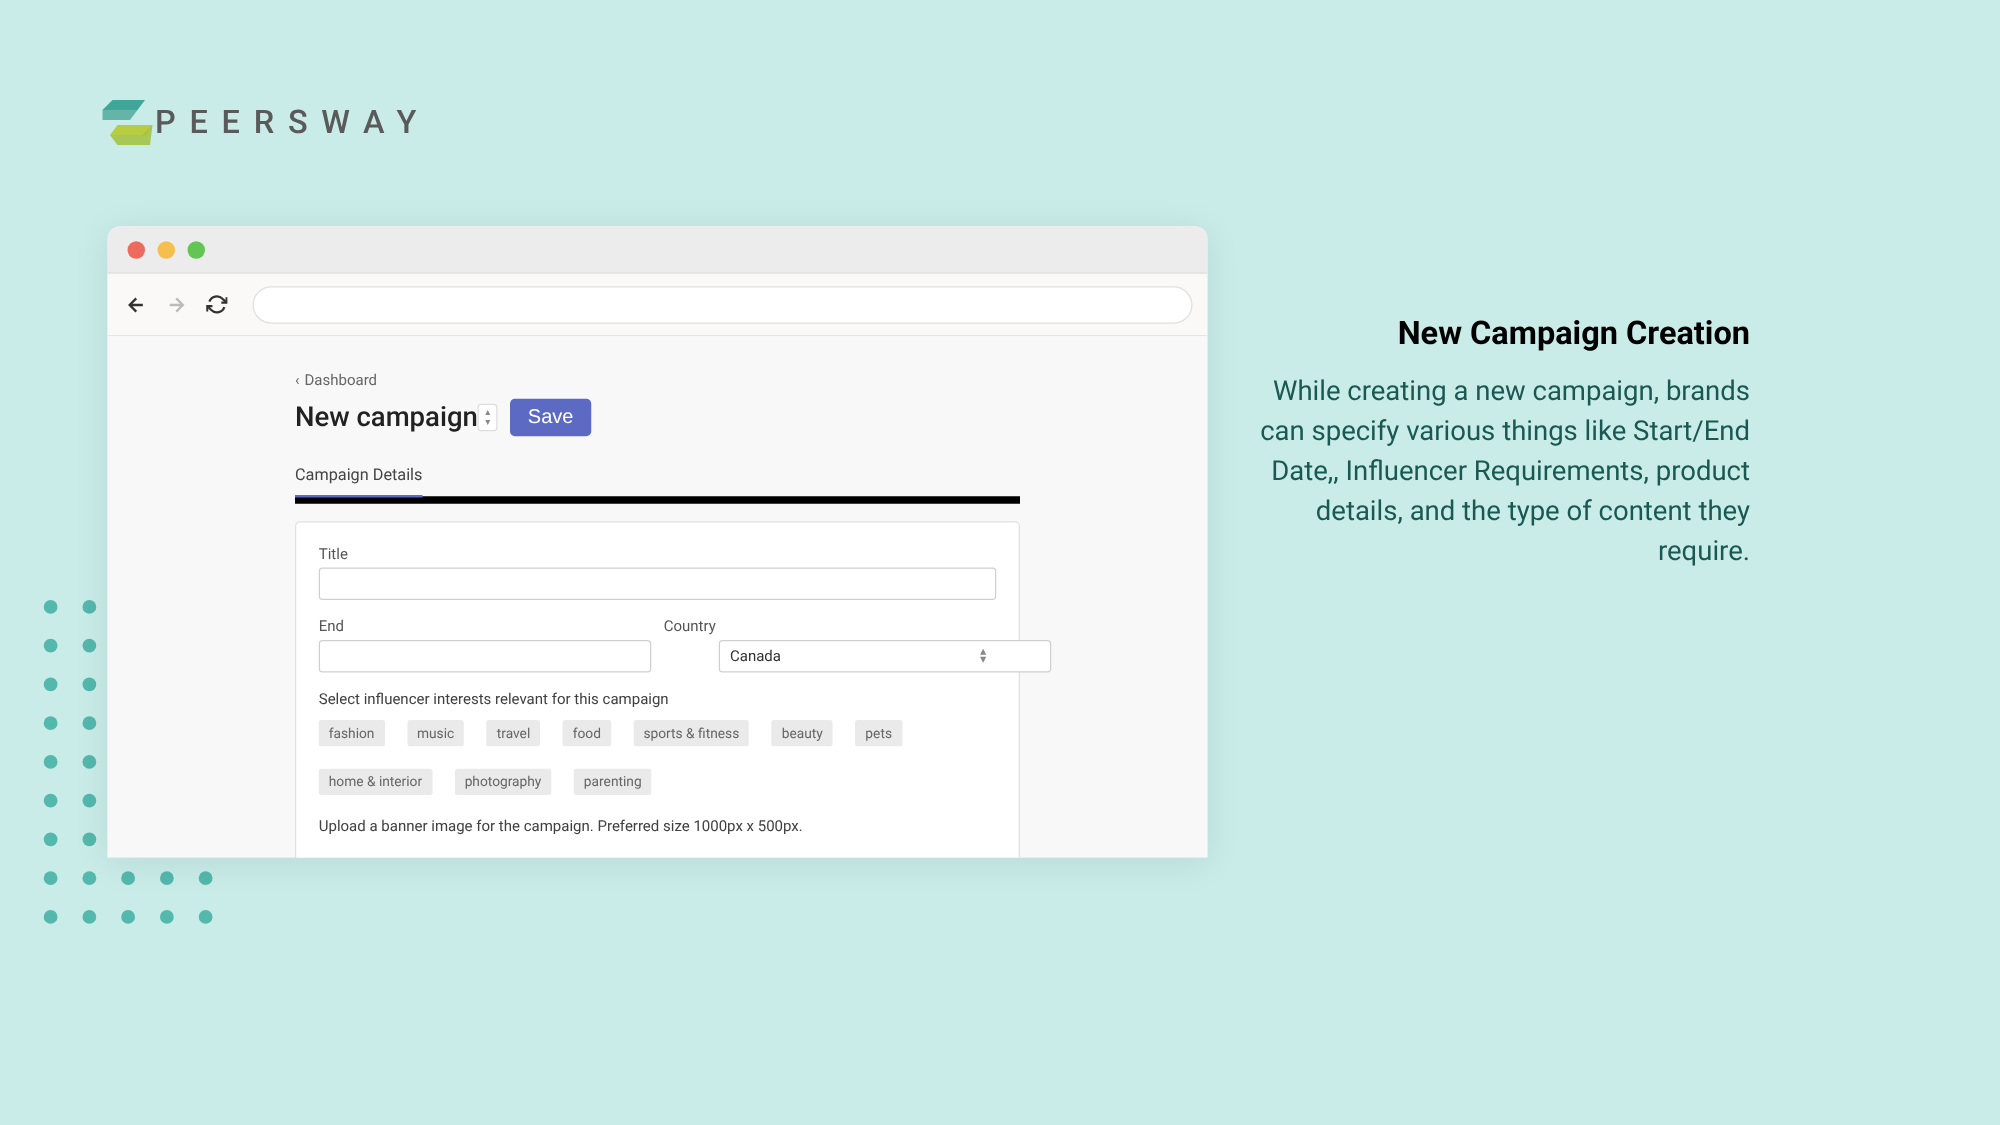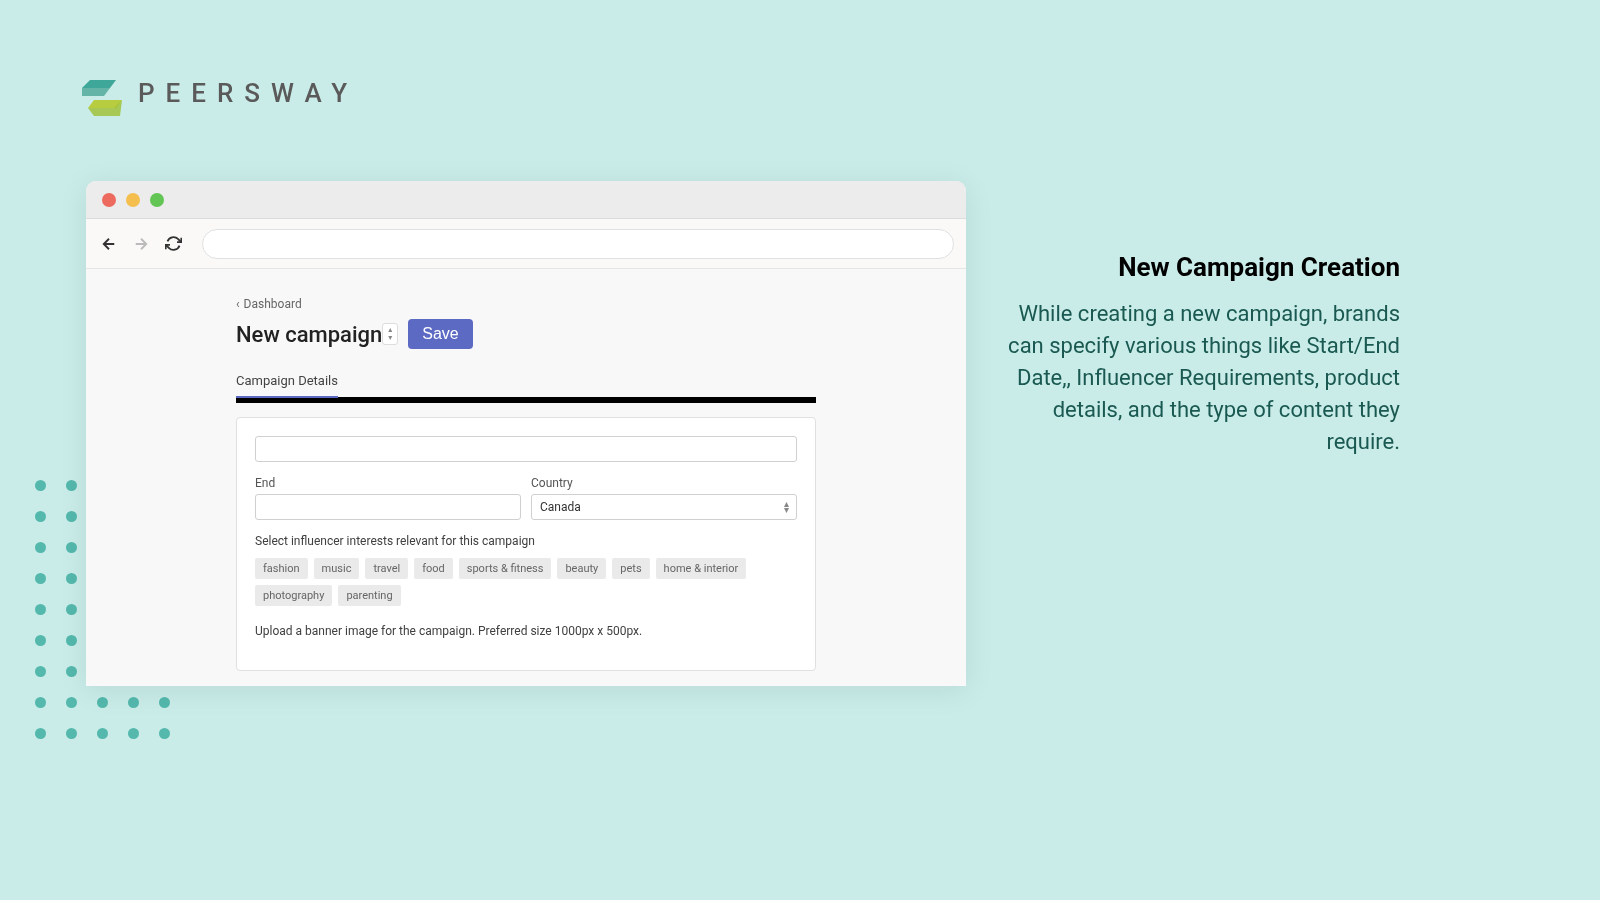--- a/index.html
+++ b/index.html
@@ -9,21 +9,21 @@
       background: #c9ece8;
       font-family: -apple-system, BlinkMacSystemFont, "Segoe UI", Roboto, sans-serif;
       position: relative;
       overflow: hidden;
     }
     .logo {
       position: absolute;
       top: 78px;
       left: 80px;
       display: flex;
-      gap: 14px;
+      align-items: center;
     }
     .logo-mark {
       width: 44px;
       height: 40px;
       position: relative;
     }
     .logo-mark svg { width: 100%; height: 100%; }
     .logo-text {
       font-size: 26px;
       font-weight: 500;
@@ -125,28 +125,28 @@
       width: 100%; height: 26px; border: 1px solid #d0d0d0; border-radius: 3px;
       background: #fff; padding: 0 6px; font-size: 13px;
     }
     .field-group { margin-bottom: 14px; }
     .row3 { display: flex; gap: 10px; margin-bottom: 14px; }
     .row3 > div { flex: 1; }
     .select-wrap { position: relative; }
     .select-input {
       width: 100%; height: 26px; border: 1px solid #d0d0d0; border-radius: 3px;
       background: #fff; padding: 0 22px 0 8px; font-size: 12px; color: #333;
-      display: flex; align-items: center;
+      display: flex; align-items: center; margin-left: 44px;
     }
     .select-caret {
       position: absolute; right: 8px; top: 50%; transform: translateY(-50%);
       font-size: 10px; color: #888; display: flex; flex-direction: column; line-height: 6px;
     }
     .helper-text { font-size: 12px; color: #404040; margin-bottom: 10px; }
-    .chip-row { display: flex; gap: 6px; flex-wrap: wrap; margin-bottom: 18px; }
+    .chip-row { display: flex; gap: 18px; flex-wrap: wrap; margin-bottom: 18px; }
     .chip {
       background: #eaeaea; color: #666; font-size: 11px;
       padding: 4px 8px; border-radius: 2px;
     }
     .right-panel {
       position: absolute;
       right: 200px;
       top: 252px;
       width: 400px;
       text-align: right;
@@ -279,20 +279,21 @@
         </div>
         <button class="save-btn">Save</button>
       </div>
     </div>
     <div class="tab-row">
       <div class="tab">Campaign Details</div>
     </div>
     <div class="card">
 
       <div class="field-group">
+        <label class="label">Title</label>
         <input class="text-input" style="">
       </div>
 
       <div class="row3">
         <div>
           <label class="label">End</label>
           <input class="text-input" style="">
         </div>
         <div>
           <label class="label">Country</label>

